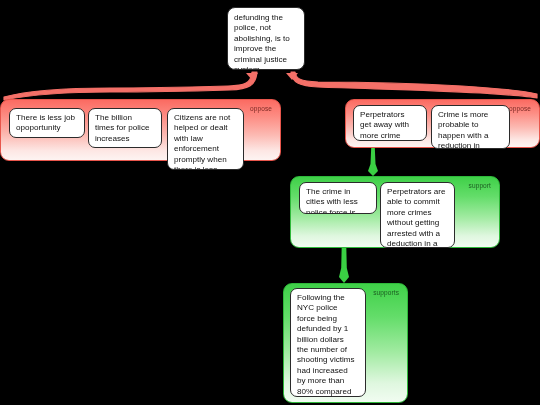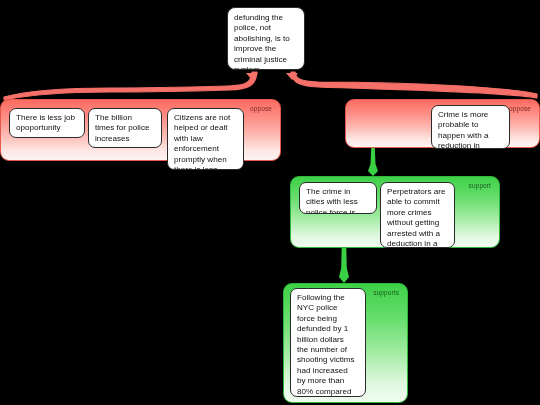--- a/index.html
+++ b/index.html
@@ -101,20 +101,23 @@
   <div class="node" style="left:88px; top:108px; width:74px; height:40px;">
     <span>The billion times for police increases</span>
   </div>
   <div class="node" style="left:167px; top:108px; width:77px; height:62px;">
     <span>Citizens are not helped or dealt with law enforcement promptly when there is less police in a task force</span>
   </div>
 
   <div class="group oppose" style="left:345px; top:99px; width:195px; height:49px;">
     <span class="group-label">oppose</span>
   </div>
+  <div class="node" style="left:353px; top:105px; width:74px; height:36px;">
+    <span>Perpetrators get away with more crime</span>
+  </div>
   <div class="node" style="left:431px; top:105px; width:79px; height:44px;">
     <span>Crime is more probable to happen with a reduction in police spending</span>
   </div>
 
   <div class="group support" style="left:290px; top:176px; width:210px; height:72px;">
     <span class="group-label">support</span>
   </div>
   <div class="node" style="left:299px; top:182px; width:78px; height:32px;">
     <span>The crime in cities with less police force is higher</span>
   </div>

